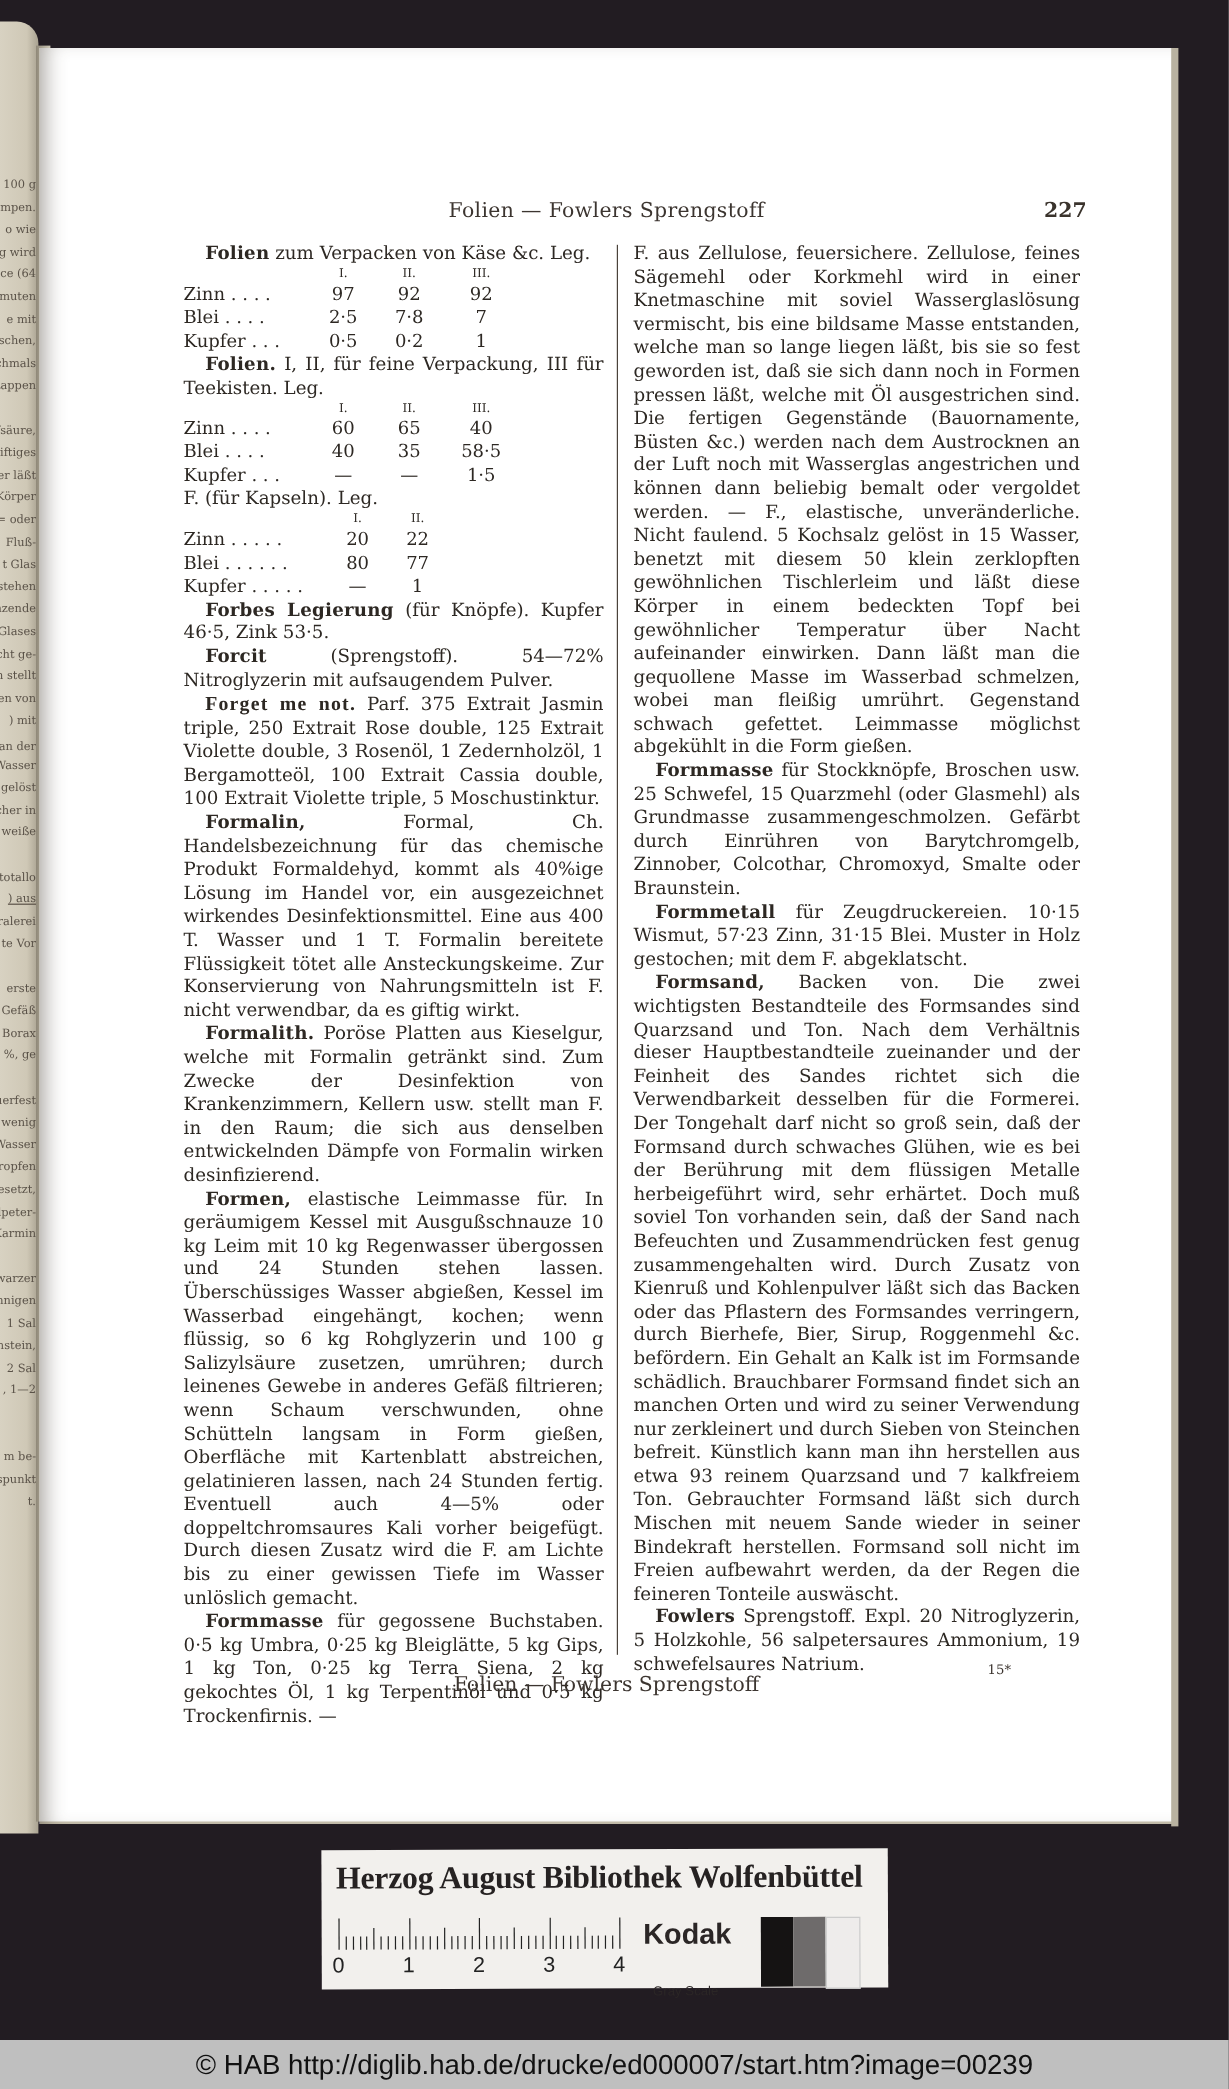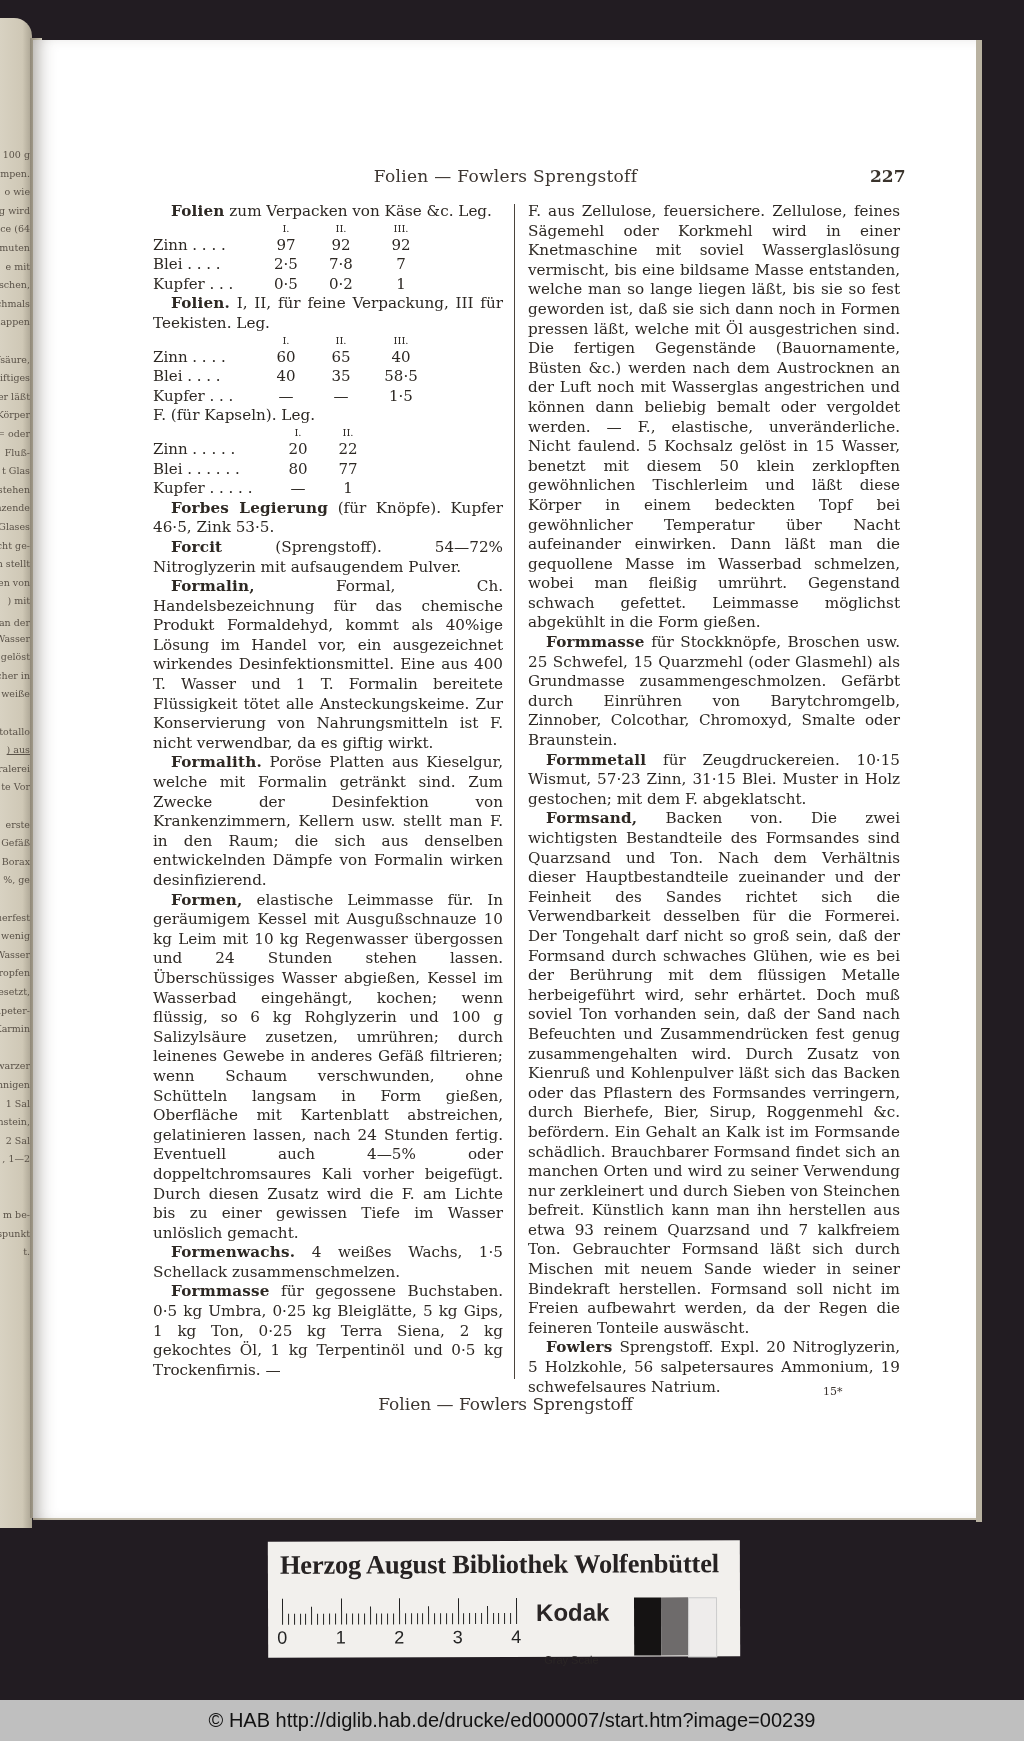--- a/index.html
+++ b/index.html
@@ -86,21 +86,21 @@
     font-weight: bold; font-size: 24px; color: #2b2626;
   }
   .kodak-sub {
     position: absolute; left: 276px; top: 89px; font-family: "Liberation Sans", sans-serif;
     font-size: 11px; color: #2b2626; margin-top: 24px;
   }
   .swatch { position: absolute; top: 57px; height: 58px; width: 27px; }
   .footer {
     position: absolute; left: 0; top: 1700px; width: 1024px; height: 41px;
     background: #bfbfbf; text-align: center; line-height: 41px;
-    font-family: "Liberation Sans", sans-serif; font-size: 20px; color: #111;
+    font-family: "Liberation Sans", sans-serif; font-size: 23px; color: #111;
   }
 </style>
 </head>
 <body>
 
 <div class="left-page" id="leftPage">
     <div class="frag" style="top: 128px;">100 g</div>
     <div class="frag" style="top: 146.6px;">mpen.</div>
     <div class="frag" style="top: 165.2px;">o wie</div>
     <div class="frag" style="top: 183.8px;">g wird</div>
@@ -257,24 +257,24 @@
       <tr>
             <td>Kupfer . . . . .</td>
             <td class="num">—</td>
             <td class="num">1</td>
           </tr>
     </tbody>
       </table>
 
     <p><span class="hw">Forbes Legierung</span><span> (für Knöpfe). Kupfer 46·5, Zink 53·5.</span></p>
     <p><span class="hw">Forcit</span><span> (Sprengstoff). 54—72% Nitroglyzerin mit aufsaugendem Pulver.</span></p>
+    <p><span class="hw-latin">Forget me not.</span><span> Parf. 375 Extrait Jasmin triple, 250 Extrait Rose double, 125 Extrait Violette double, 3 Rosenöl, 1 Zedernholzöl, 1 Bergamotteöl, 100 Extrait Cassia double, 100 Extrait Violette triple, 5 Moschustinktur.</span></p>
     <p><span class="hw">Formalin,</span><span> Formal, Ch. Handelsbezeichnung für das chemische Produkt Formaldehyd, kommt als 40%ige Lösung im Handel vor, ein ausgezeichnet wirkendes Desinfektionsmittel. Eine aus 400 T. Wasser und 1 T. Formalin bereitete Flüssigkeit tötet alle Ansteckungskeime. Zur Konservierung von Nahrungsmitteln ist F. nicht verwendbar, da es giftig wirkt.</span></p>
     <p><span class="hw">Formalith.</span><span> Poröse Platten aus Kieselgur, welche mit Formalin getränkt sind. Zum Zwecke der Desinfektion von Krankenzimmern, Kellern usw. stellt man F. in den Raum; die sich aus denselben entwickelnden Dämpfe von Formalin wirken desinfizierend.</span></p>
     <p><span class="hw">Formen,</span><span> elastische Leimmasse für. In geräumigem Kessel mit Ausgußschnauze 10 kg Leim mit 10 kg Regenwasser übergossen und 24 Stunden stehen lassen. Überschüssiges Wasser abgießen, Kessel im Wasserbad eingehängt, kochen; wenn flüssig, so 6 kg Rohglyzerin und 100 g Salizylsäure zusetzen, umrühren; durch leinenes Gewebe in anderes Gefäß filtrieren; wenn Schaum verschwunden, ohne Schütteln langsam in Form gießen, Oberfläche mit Kartenblatt abstreichen, gelatinieren lassen, nach 24 Stunden fertig. Eventuell auch 4—5% oder doppeltchromsaures Kali vorher beigefügt. Durch diesen Zusatz wird die F. am Lichte bis zu einer gewissen Tiefe im Wasser unlöslich gemacht.</span></p>
-    <p><span class="hw">Formenwachs.</span><span> 4 weißes Wachs, 1·5 Schellack zusammenschmelzen.</span></p>
     <p><span class="hw">Formmasse</span><span> für gegossene Buchstaben. 0·5 kg Umbra, 0·25 kg Bleiglätte, 5 kg Gips, 1 kg Ton, 0·25 kg Terra Siena, 2 kg gekochtes Öl, 1 kg Terpentinöl und 0·5 kg Trockenfirnis. —</span></p>
   </div>
 
   <div class="col col-right">
     <p class="noindent"><span>F. aus Zellulose, feuersichere. Zellulose, feines Sägemehl oder Korkmehl wird in einer Knetmaschine mit soviel Wasserglaslösung vermischt, bis eine bildsame Masse entstanden, welche man so lange liegen läßt, bis sie so fest geworden ist, daß sie sich dann noch in Formen pressen läßt, welche mit Öl ausgestrichen sind. Die fertigen Gegenstände (Bauornamente, Büsten &amp;c.) werden nach dem Austrocknen an der Luft noch mit Wasserglas angestrichen und können dann beliebig bemalt oder vergoldet werden. — F., elastische, unveränderliche. Nicht faulend. 5 Kochsalz gelöst in 15 Wasser, benetzt mit diesem 50 klein zerklopften gewöhnlichen Tischlerleim und läßt diese Körper in einem bedeckten Topf bei gewöhnlicher Temperatur über Nacht aufeinander einwirken. Dann läßt man die gequollene Masse im Wasserbad schmelzen, wobei man fleißig umrührt. Gegenstand schwach gefettet. Leimmasse möglichst abgekühlt in die Form gießen.</span></p>
     <p><span class="hw">Formmasse</span><span> für Stockknöpfe, Broschen usw. 25 Schwefel, 15 Quarzmehl (oder Glasmehl) als Grundmasse zusammengeschmolzen. Gefärbt durch Einrühren von Barytchromgelb, Zinnober, Colcothar, Chromoxyd, Smalte oder Braunstein.</span></p>
     <p><span class="hw">Formmetall</span><span> für Zeugdruckereien. 10·15 Wismut, 57·23 Zinn, 31·15 Blei. Muster in Holz gestochen; mit dem F. abgeklatscht.</span></p>
     <p><span class="hw">Formsand,</span><span> Backen von. Die zwei wichtigsten Bestandteile des Formsandes sind Quarzsand und Ton. Nach dem Verhältnis dieser Hauptbestandteile zueinander und der Feinheit des Sandes richtet sich die Verwendbarkeit desselben für die Formerei. Der Tongehalt darf nicht so groß sein, daß der Formsand durch schwaches Glühen, wie es bei der Berührung mit dem flüssigen Metalle herbeigeführt wird, sehr erhärtet. Doch muß soviel Ton vorhanden sein, daß der Sand nach Befeuchten und Zusammendrücken fest genug zusammengehalten wird. Durch Zusatz von Kienruß und Kohlenpulver läßt sich das Backen oder das Pflastern des Formsandes verringern, durch Bierhefe, Bier, Sirup, Roggenmehl &amp;c. befördern. Ein Gehalt an Kalk ist im Formsande schädlich. Brauchbarer Formsand findet sich an manchen Orten und wird zu seiner Verwendung nur zerkleinert und durch Sieben von Steinchen befreit. Künstlich kann man ihn herstellen aus etwa 93 reinem Quarzsand und 7 kalkfreiem Ton. Gebrauchter Formsand läßt sich durch Mischen mit neuem Sande wieder in seiner Bindekraft herstellen. Formsand soll nicht im Freien aufbewahrt werden, da der Regen die feineren Tonteile auswäscht.</span></p>
     <p><span class="hw">Fowlers</span><span> Sprengstoff. Expl. 20 Nitroglyzerin, 5 Holzkohle, 56 salpetersaures Ammonium, 19 schwefelsaures Natrium.</span></p>
   </div>

